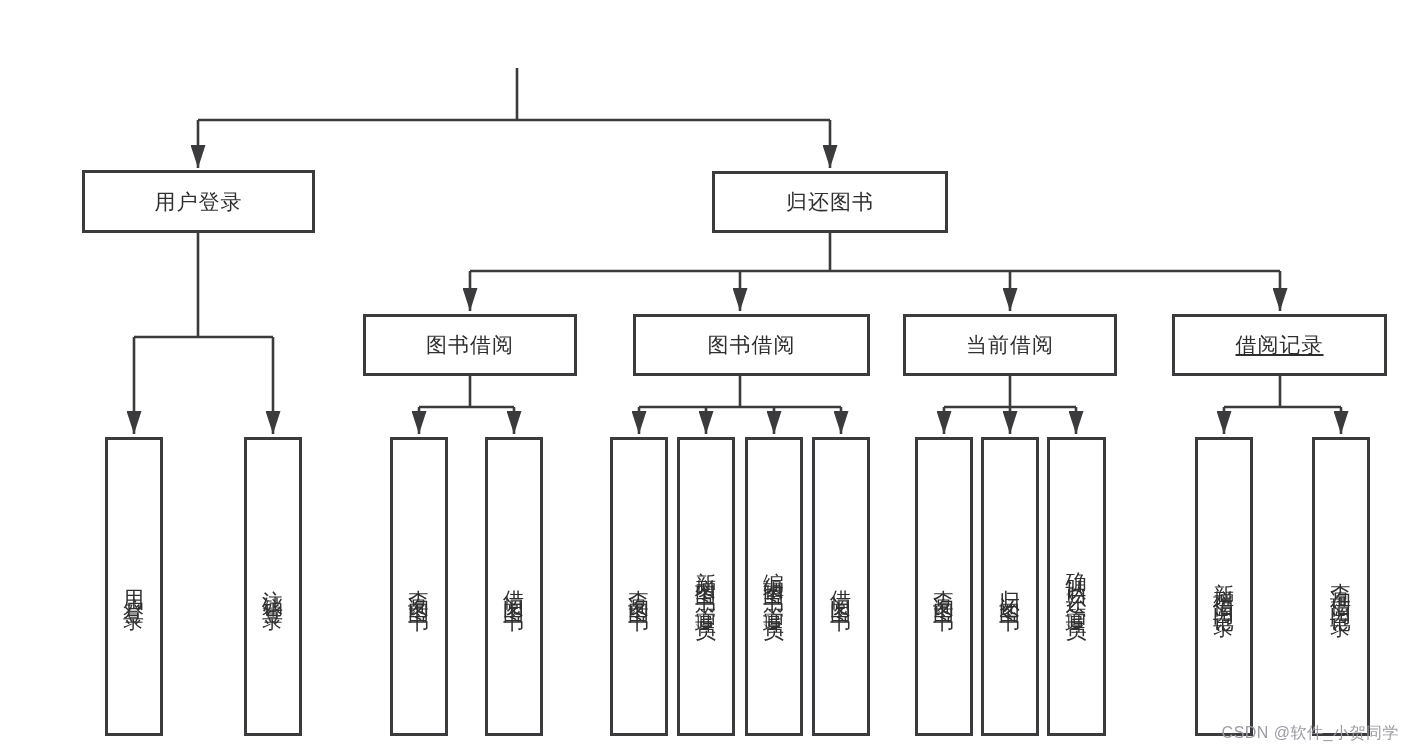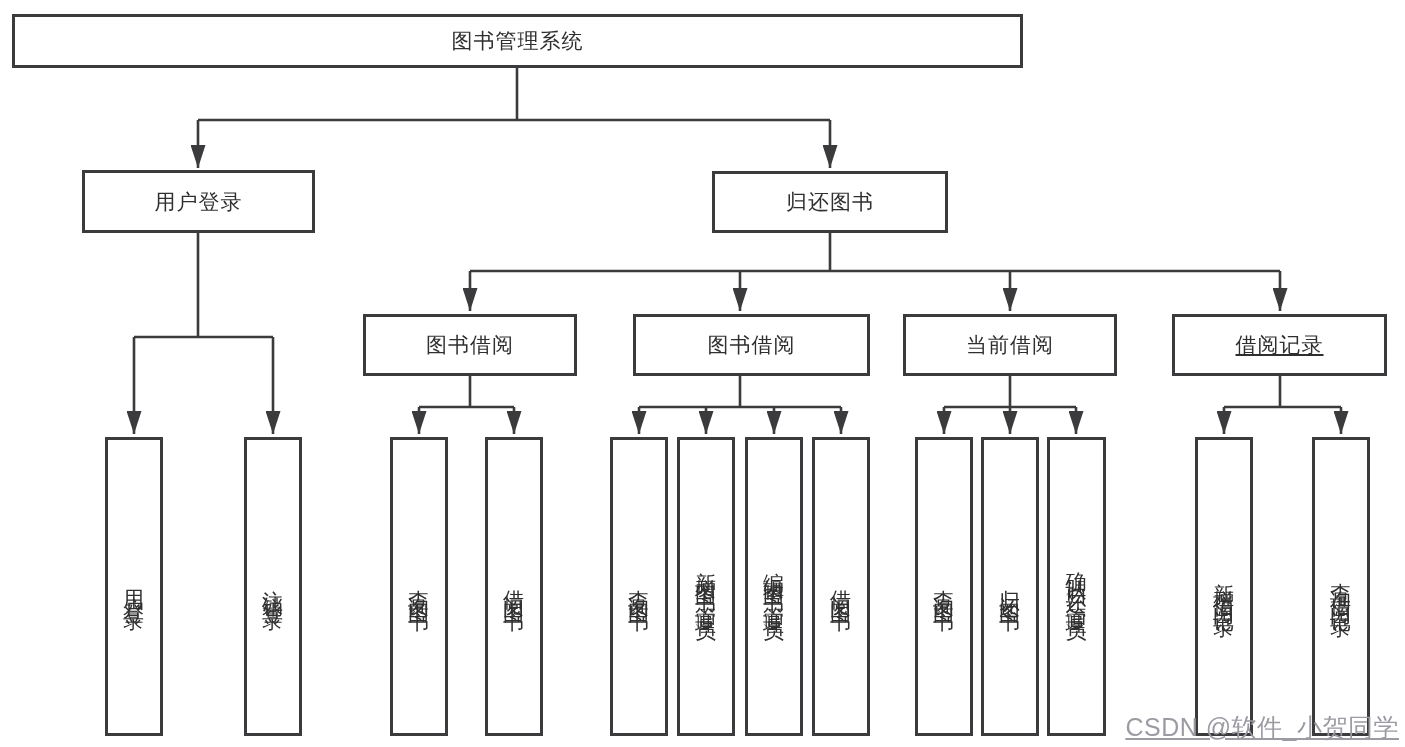--- a/index.html
+++ b/index.html
@@ -68,25 +68,24 @@
   .lf7  { left: 812px; }
   .lf8  { left: 915px; }
   .lf9  { left: 981px; }
   .lf10 { left: 1047px; width: 59px; }
   .lf11 { left: 1195px; }
   .lf12 { left: 1312px; }
   .watermark {
     position: absolute;
     right: 6px;
     bottom: 3px;
-    font-size: 25px;
+    font-size: 16px;
     color: #9b9ba3;
     z-index: 3;
     letter-spacing: 0.5px;
-    text-decoration: underline;
   }
 </style>
 </head>
 <body>
 
 <div id="canvas">
 
   <svg id="connectors" viewBox="0 0 1405 747" xmlns="http://www.w3.org/2000/svg">
     <defs>
       <marker id="arw" viewBox="0 0 23 15" refX="23" refY="7.5" markerWidth="23" markerHeight="15" markerUnits="userSpaceOnUse" orient="auto">
@@ -142,21 +141,20 @@
     </g>
 
     <g stroke="#3b3b3d" stroke-width="2.6" fill="none">
       <path d="M1280,376 V407"></path>
       <path d="M1224,407 H1341"></path>
       <path d="M1224,407 V434" marker-end="url(#arw)"></path>
       <path d="M1341,407 V434" marker-end="url(#arw)"></path>
     </g>
   </svg>
 
-  <div class="node root">图书管理系统</div>
 
   <div class="node l1a">用户登录</div>
   <div class="node l1b">归还图书</div>
 
   <div class="node l2 l2a">图书借阅</div>
   <div class="node l2 l2b">图书借阅</div>
   <div class="node l2 l2c">当前借阅</div>
   <div class="node l2 l2d">借阅记录</div>
 
   <div class="node leaf lf0">

